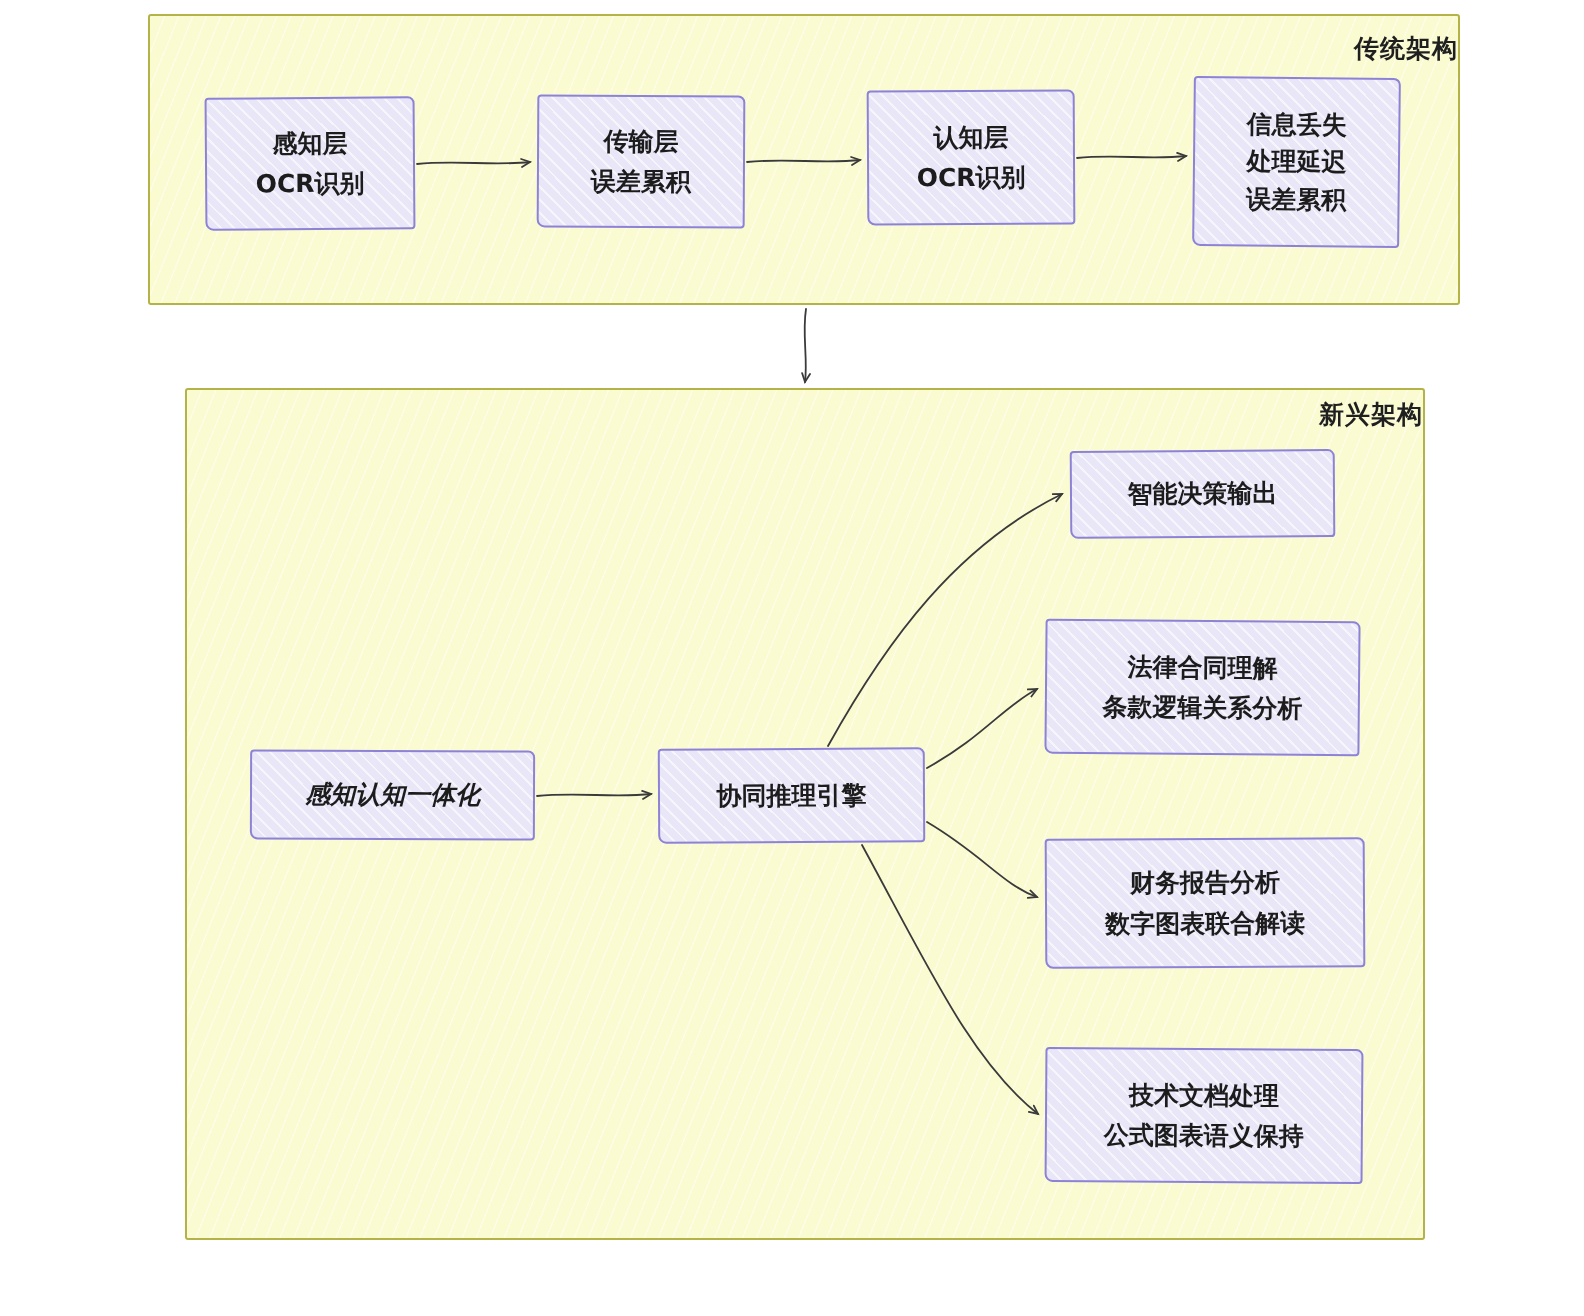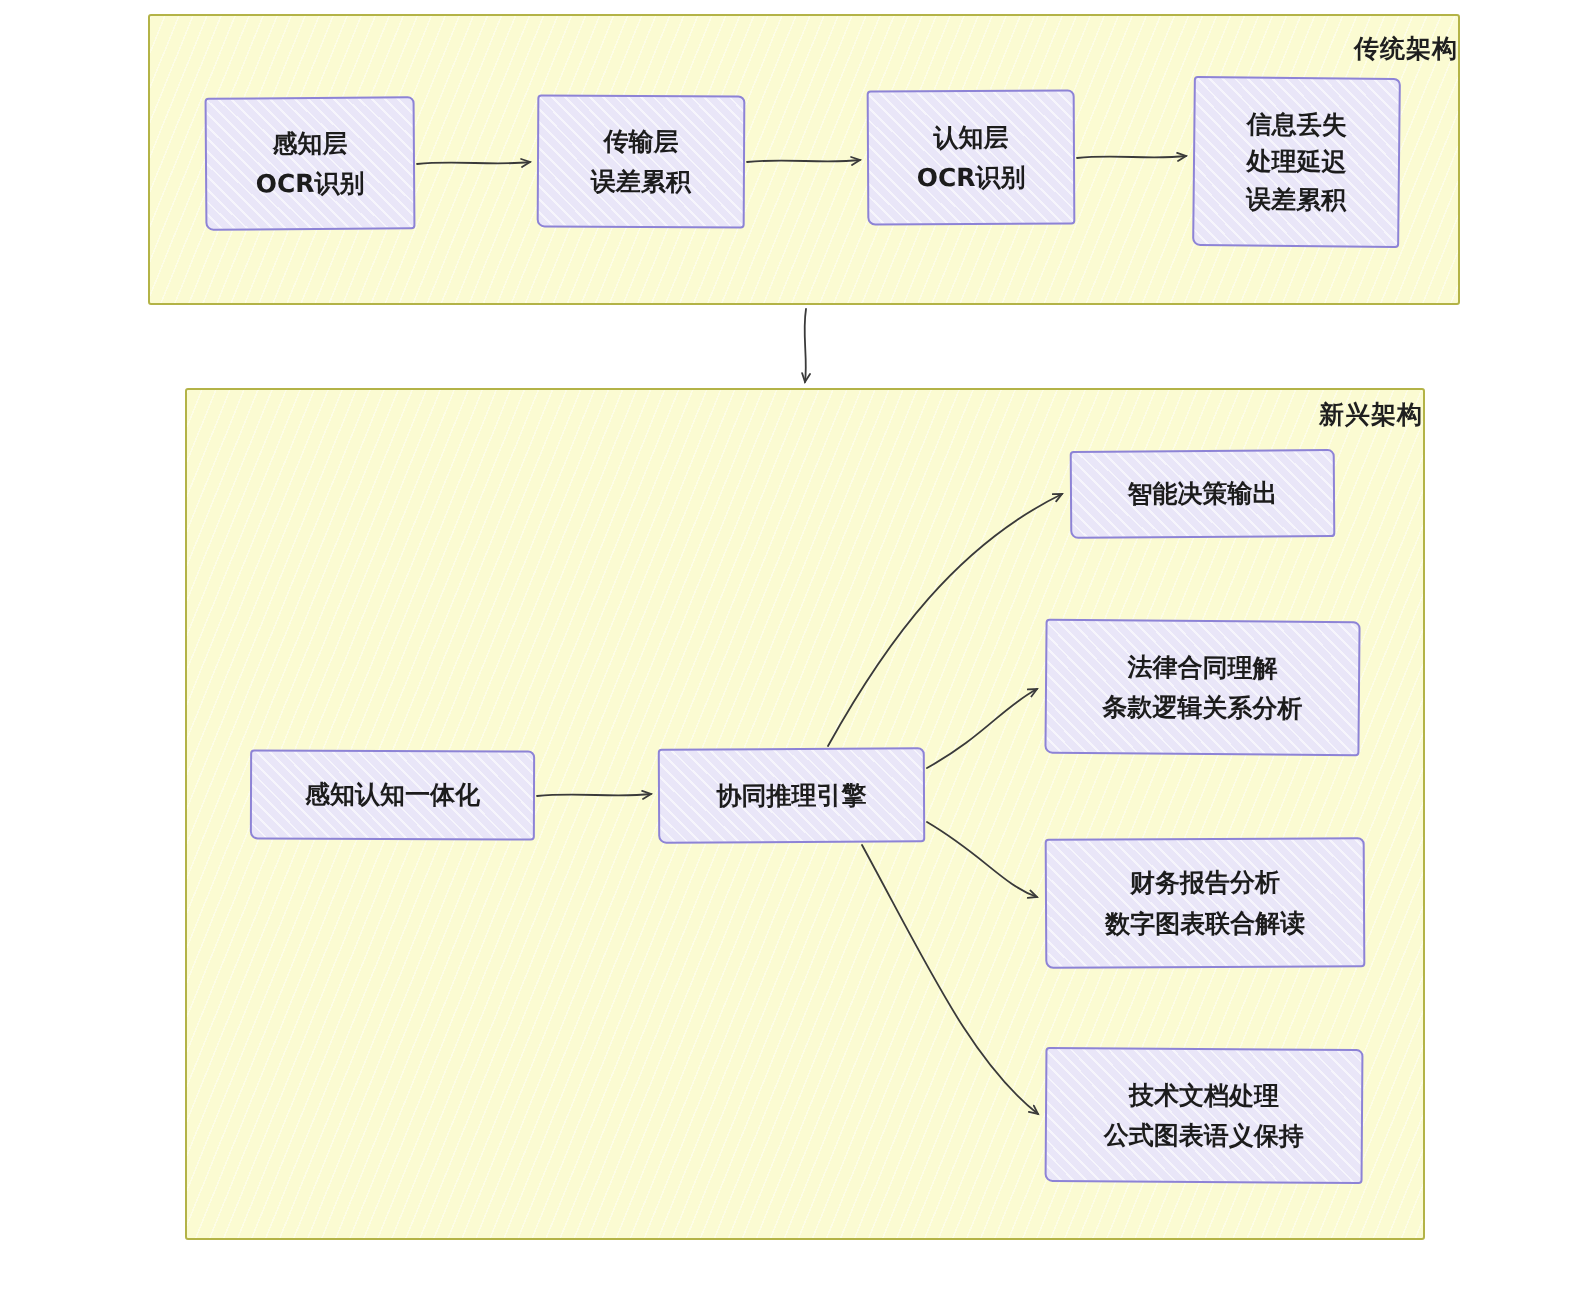--- a/index.html
+++ b/index.html
@@ -43,21 +43,21 @@
     gap:9px;
     text-align:center;
     font-size:25px;font-weight:600;color:#1c1c1c;
     line-height:1.25;
     padding:6px 10px;
   }
   .n-perc{left:205px;top:97px;width:210px;height:133px;transform:rotate(-0.4deg);}
   .n-trans{left:537px;top:95px;width:208px;height:133px;transform:rotate(0.3deg);}
   .n-cog{left:867px;top:90px;width:208px;height:135px;transform:rotate(-0.3deg);}
   .n-loss{left:1193px;top:77px;width:207px;height:170px;transform:rotate(0.6deg);gap:6px;}
-  .n-integration{left:250px;top:750px;width:285px;height:90px;transform:rotate(0.2deg);}
+  .n-integration{left:250px;top:750px;width:285px;height:90px;transform:rotate(0.2deg);font-style:italic;}
   .n-engine{left:658px;top:748px;width:267px;height:95px;transform:rotate(-0.3deg);}
   .n-decision{left:1070px;top:450px;width:265px;height:88px;transform:rotate(-0.4deg);}
   .n-legal{left:1045px;top:620px;width:315px;height:135px;transform:rotate(0.5deg);}
   .n-finance{left:1045px;top:838px;width:320px;height:130px;transform:rotate(-0.3deg);}
   .n-tech{left:1045px;top:1048px;width:318px;height:135px;transform:rotate(0.4deg);}
   
   .arrows{
     position:absolute;left:0;top:0;width:1584px;height:1316px;
     z-index:5;pointer-events:none;
   }

